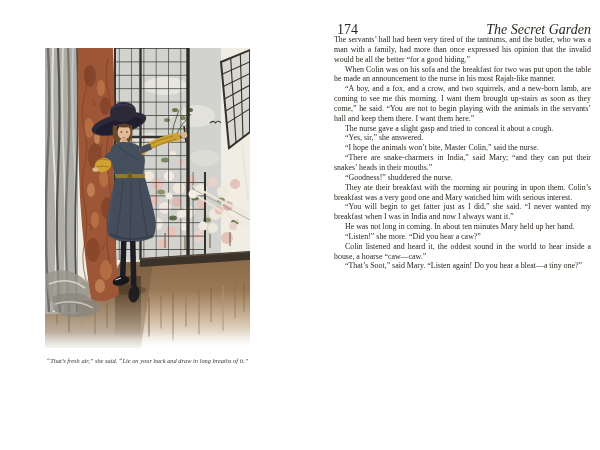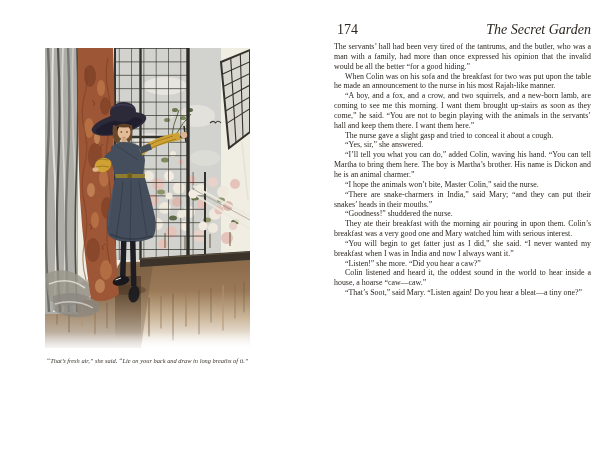--- a/index.html
+++ b/index.html
@@ -10,21 +10,21 @@
   }
   .illustration-wrap{position:absolute;left:45px;top:48px;width:205px;height:304px;}
   .caption{
     position:absolute;left:25px;top:357px;width:245px;
     text-align:center;font-style:italic;font-size:6.4px;line-height:8px;color:#3a352e;
   }
   .right-page{position:absolute;left:334px;top:22px;width:257px;}
   .page-header{position:relative;height:13px;font-size:14px;}
   .page-number{position:absolute;left:3px;top:0;}
   .running-title{position:absolute;left:0;right:0;top:0;text-align:right;font-style:italic;}
-  .page-text{margin-top:7px;font-size:7.9px;line-height:9.85px;text-align:justify;}
+  .page-text{margin-top:0;font-size:7.9px;line-height:9.85px;text-align:justify;}
   .page-text p{margin:0;padding:0;}
   .page-text p.indent{text-indent:11px;}
 </style>
 </head>
 <body>
 
 <div>
 
   <div class="illustration-wrap">
     <svg width="205" height="304" viewBox="0 0 205 304" xmlns="http://www.w3.org/2000/svg">
@@ -265,25 +265,25 @@
     <header class="page-header">
       <span class="page-number">174</span>
       <span class="running-title">The Secret Garden</span>
     </header>
     <div class="page-text">
         <p class="">The servants’ hall had been very tired of the tantrums, and the butler, who was a man with a family, had more than once expressed his opinion that the invalid would be all the better “for a good hiding.”</p>
         <p class="indent">When Colin was on his sofa and the breakfast for two was put upon the table he made an announcement to the nurse in his most Rajah-like manner.</p>
         <p class="indent">“A boy, and a fox, and a crow, and two squirrels, and a new-born lamb, are coming to see me this morning. I want them brought up-stairs as soon as they come,” he said. “You are not to begin playing with the animals in the servants’ hall and keep them there. I want them here.”</p>
         <p class="indent">The nurse gave a slight gasp and tried to conceal it about a cough.</p>
         <p class="indent">“Yes, sir,” she answered.</p>
-        <p class="indent">“I’ll tell you what you can do,” added Colin, waving his hand. “You can tell Martha to bring them here. The boy is Martha’s brother. His name is Dickon and he is an animal charmer.”</p>
         <p class="indent">“I hope the animals won’t bite, Master Colin,” said the nurse.</p>
         <p class="indent">“There are snake-charmers in India,” said Mary; “and they can put their snakes’ heads in their mouths.”</p>
         <p class="indent">“Goodness!” shuddered the nurse.</p>
         <p class="indent">They ate their breakfast with the morning air pouring in upon them. Colin’s breakfast was a very good one and Mary watched him with serious interest.</p>
         <p class="indent">“You will begin to get fatter just as I did,” she said. “I never wanted my breakfast when I was in India and now I always want it.”</p>
+        <p class="indent">He was not long in coming. In about ten minutes Mary held up her hand.</p>
         <p class="indent">“Listen!” she more. “Did you hear a caw?”</p>
         <p class="indent">Colin listened and heard it, the oddest sound in the world to hear inside a house, a hoarse “caw—caw.”</p>
         <p class="indent">“That’s Soot,” said Mary. “Listen again! Do you hear a bleat—a tiny one?”</p>
       </div>
   </div>
 
 </div>
 
 </body></html>

